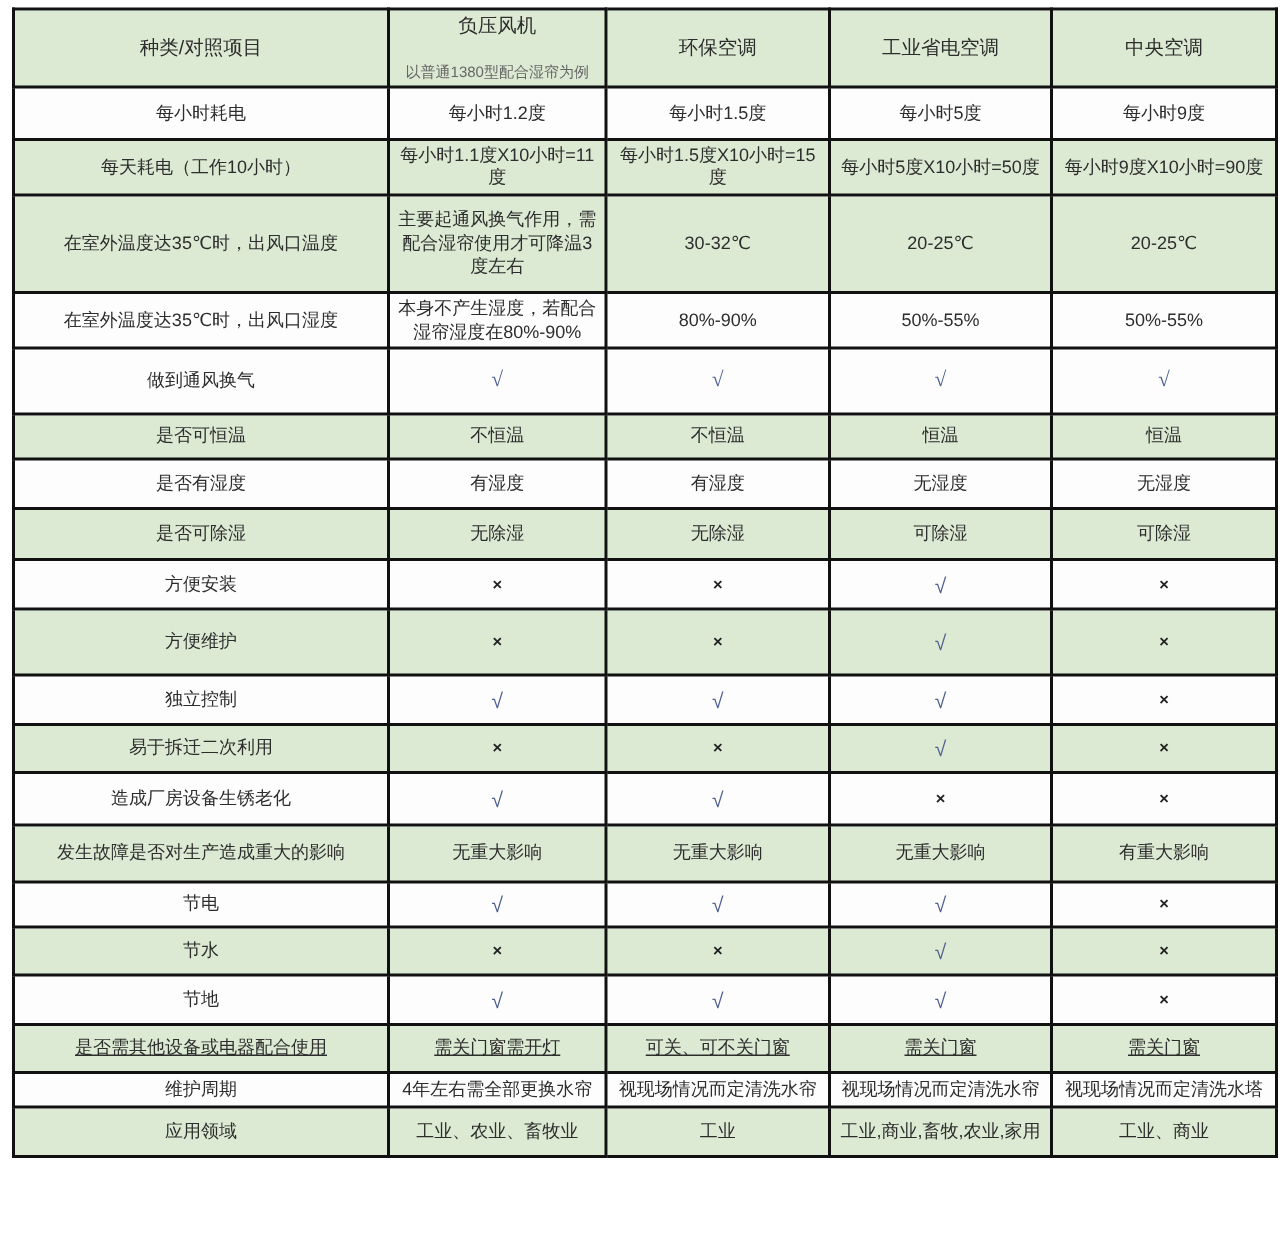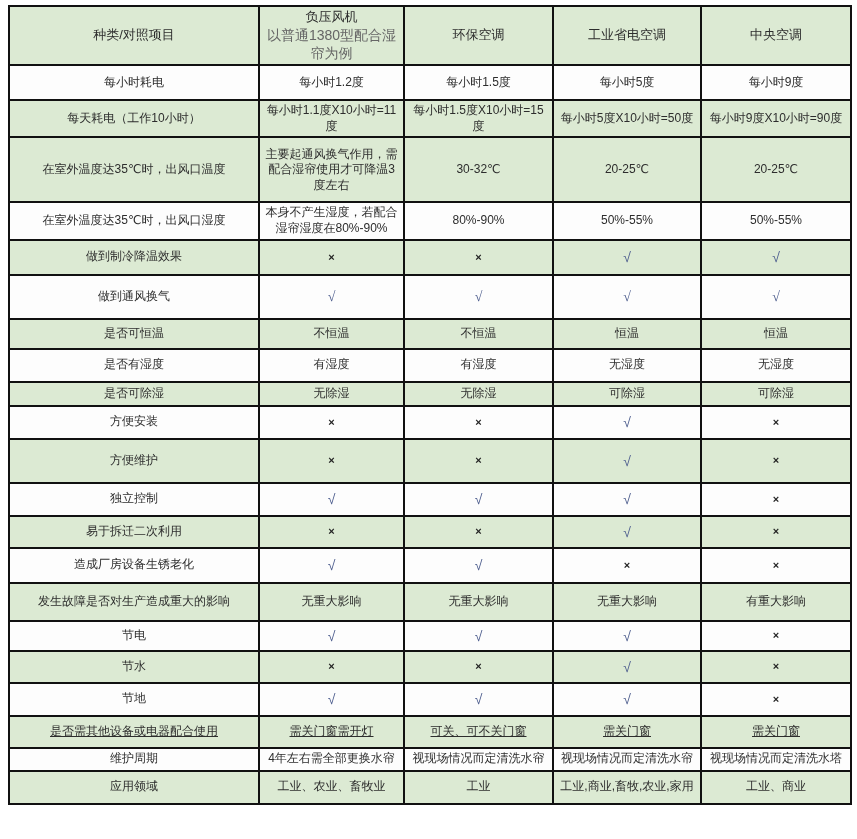--- a/index.html
+++ b/index.html
@@ -33,21 +33,21 @@
     padding: 2px 3px;
     font-weight: normal;
     font-size: 12px;
     line-height: 1.3;
     overflow: hidden;
   }
   tr.green > th, tr.green > td { background: var(--green, #dcead3); }
   tr.white > th, tr.white > td { background: var(--white-row, #fdfdfd); }
   thead th { font-size: 13px; }
   .h-title { display: block; font-size: 13px; }
-  .h-subtitle { display: block; font-size: 14px; color: var(--subtitle, #666); margin-top: 0; }
+  .h-subtitle { display: block; font-size: 10px; color: var(--subtitle, #666); margin-top: 16px; }
   td.dense { font-size: 11px; line-height: 1.35; }
   td.semi { font-size: 11.5px; }
   td.mark.check { color: var(--check, #4f5f8f); font-size: 14px; }
   td.mark.cross { color: var(--cross, #222); font-size: 11px; font-weight: bold; }
   th.row-label { font-size: 12px; }
 </style>
 </head>
 <body>
 
 <div class="page">
@@ -101,27 +101,20 @@
           <td class="dense">20-25℃</td>
           <td class="dense">20-25℃</td>
         </tr>
         <tr class="white" style="height: 35px;">
           <th class="row-label">在室外温度达35℃时，出风口湿度</th>
           <td class="dense">本身不产生湿度，若配合湿帘湿度在80%-90%</td>
           <td class="dense">80%-90%</td>
           <td class="dense">50%-55%</td>
           <td class="dense">50%-55%</td>
         </tr>
-        <tr class="green" style="height: 35px;">
-          <th class="row-label">做到制冷降温效果</th>
-          <td class="mark cross">×</td>
-          <td class="mark cross">×</td>
-          <td class="mark check">√</td>
-          <td class="mark check">√</td>
-        </tr>
         <tr class="white" style="height: 44px; font-family: Liberation Serif, serif;">
           <th class="row-label">做到通风换气</th>
           <td class="mark check">√</td>
           <td class="mark check">√</td>
           <td class="mark check">√</td>
           <td class="mark check">√</td>
         </tr>
         <tr class="green" style="height: 30px; padding-left: 24px;">
           <th class="row-label">是否可恒温</th>
           <td>不恒温</td>
@@ -129,21 +122,21 @@
           <td>恒温</td>
           <td>恒温</td>
         </tr>
         <tr class="white" style="height: 33px;">
           <th class="row-label">是否有湿度</th>
           <td>有湿度</td>
           <td>有湿度</td>
           <td>无湿度</td>
           <td>无湿度</td>
         </tr>
-        <tr class="green" style="height: 24px;">
+        <tr class="green" style="height: 34px;">
           <th class="row-label">是否可除湿</th>
           <td>无除湿</td>
           <td>无除湿</td>
           <td>可除湿</td>
           <td>可除湿</td>
         </tr>
         <tr class="white" style="height: 33px;">
           <th class="row-label">方便安装</th>
           <td class="mark cross">×</td>
           <td class="mark cross">×</td>

